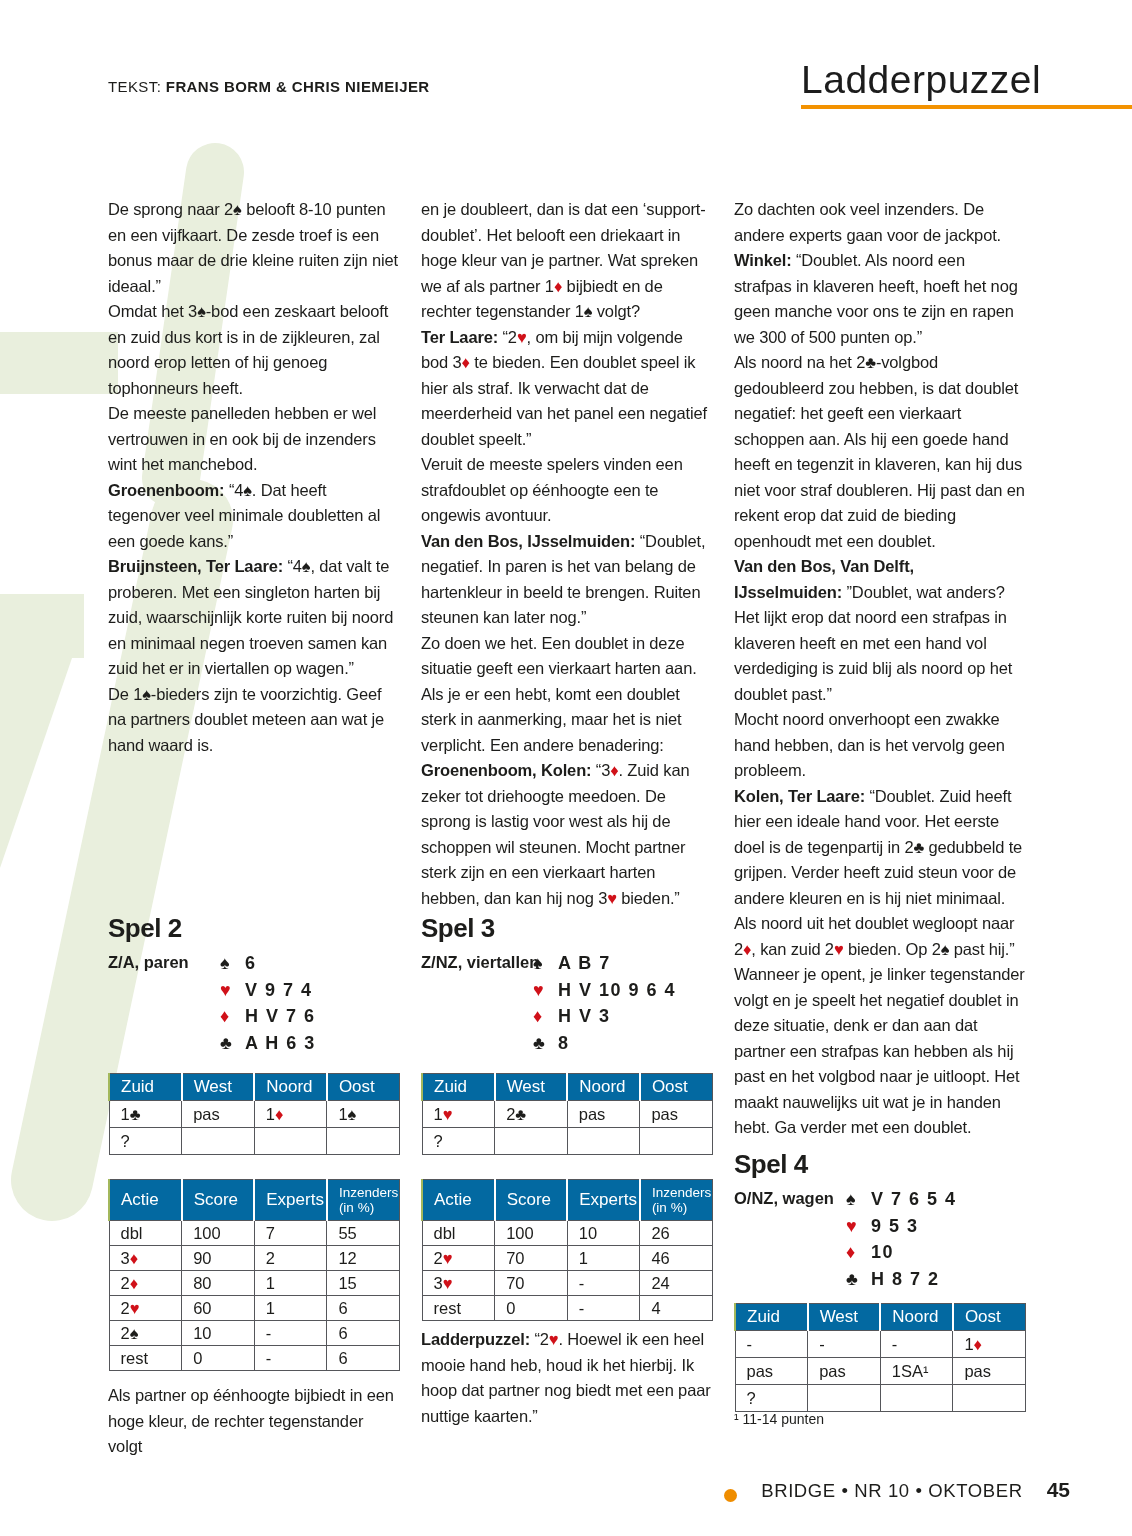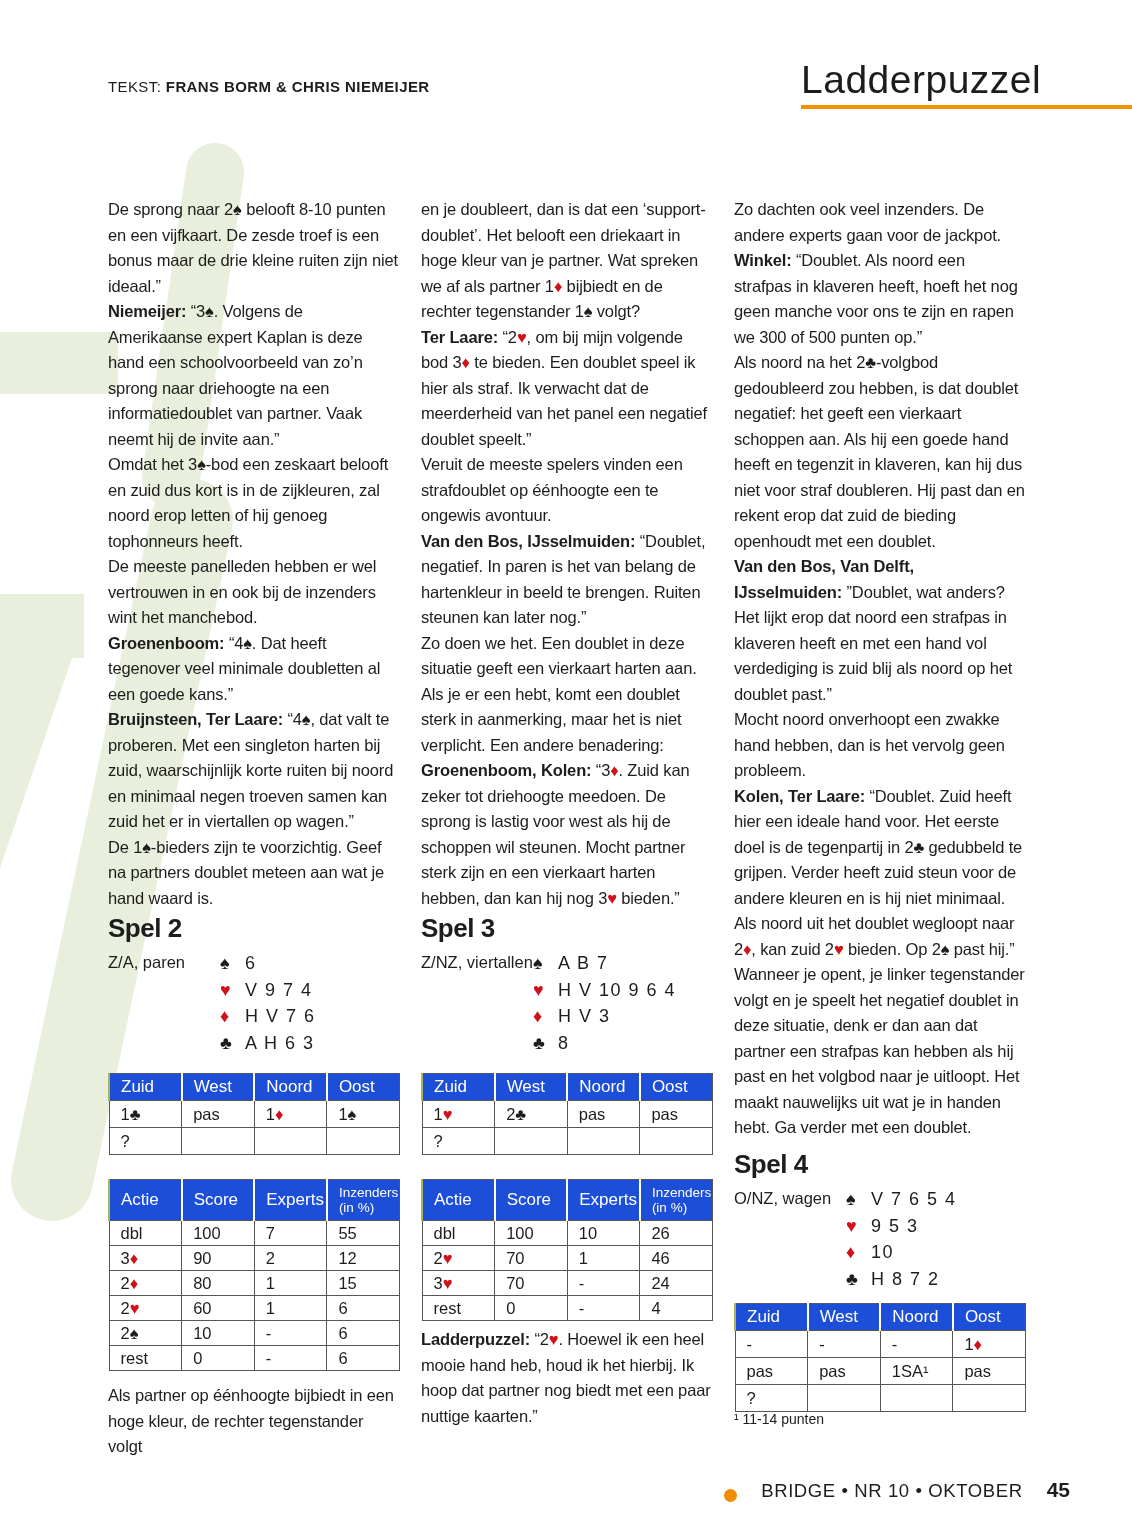--- a/index.html
+++ b/index.html
@@ -22,31 +22,31 @@
   .col{position:absolute;top:197px;width:292px;z-index:1;}
   #col1{left:108px;} #col2{left:421px;} #col3{left:734px;}
   .flow p{margin:0;font-size:16.5px;line-height:25.5px;letter-spacing:-.15px;}
   .b{font-weight:bold;}
   .rs{color:#d01119;}
   
   .spel{position:absolute;left:0;width:292px;}
   #col1 .spel,#col2 .spel{top:716px;}
   #col3 .spel{top:952px;}
   .spel h2{margin:0;font-size:26px;letter-spacing:-.5px;line-height:30px;}
-  .deal{position:relative;margin-top:7px;}
+  .deal{position:relative;margin-top:7px;font-weight:bold;}
   .dealer{position:absolute;left:0;top:3px;font-size:16.5px;}
   .hand{margin-left:112px;}
   .hand-row{font-size:18px;line-height:26.5px;letter-spacing:1.5px;white-space:nowrap;}
   .hand-row .suit{display:inline-block;width:25px;letter-spacing:0;}
   
   table{border-collapse:collapse;width:292px;table-layout:fixed;position:absolute;left:0;
         border:1px solid #55565a;}
   .bidding{top:160px;} #col3 .bidding{top:154px;}
   .scores{top:266px;}
-  th{background:#1d4ed8;color:#fff;font-weight:normal;font-size:17px;text-align:left;
+  th{background:#0369a1;color:#fff;font-weight:normal;font-size:17px;text-align:left;
      padding:3px 0 3px 11px;border-left:2px solid #fff;vertical-align:middle;white-space:pre-line;}
   th:first-child{border-left:2px solid #a3b85c;}
   td{border:1px solid #55565a;font-size:16.5px;padding:2px 0 2px 11px;height:23px;vertical-align:middle;}
   .bidding td{height:22px;}
   .scores th{height:36px;padding-top:2px;padding-bottom:2px;}
   .scores th:last-child{font-size:13.5px;line-height:15px;}
   .scores td{height:20px;}
   .after{position:absolute;left:0;width:292px;}
   #col1 .after{top:470px;}
   #col2 .after{top:414px;}
@@ -77,21 +77,20 @@
 <div class="byline">
   <span>TEKST:</span>
   <span class="names">FRANS BORM &amp; CHRIS NIEMEIJER</span>
 </div>
 <div class="page-title">Ladderpuzzel</div>
 <div class="title-rule"></div>
 
 <section class="col" id="col1">
   <div class="flow">
       <p><span>De sprong naar 2♠ belooft 8-10 punten en een vijfkaart. De zesde troef is een bonus maar de drie kleine ruiten zijn niet ideaal.”</span></p>
-      <p><span class="b">Niemeijer:</span><span> “3♠. Volgens de Amerikaanse expert Kaplan is deze hand een schoolvoorbeeld van zo’n sprong naar driehoogte na een informatiedoublet van partner. Vaak neemt hij de invite aan.”</span></p>
       <p><span>Omdat het 3♠-bod een zeskaart belooft en zuid dus kort is in de zijkleuren, zal noord erop letten of hij genoeg tophonneurs heeft.</span></p>
       <p><span>De meeste panelleden hebben er wel vertrouwen in en ook bij de inzenders wint het manchebod.</span></p>
       <p><span class="b">Groenenboom:</span><span> “4♠. Dat heeft tegenover veel minimale doubletten al een goede kans.”</span></p>
       <p><span class="b">Bruijnsteen, Ter Laare:</span><span> “4♠, dat valt te proberen. Met een singleton harten bij zuid, waarschijnlijk korte ruiten bij noord en minimaal negen troeven samen kan zuid het er in viertallen op wagen.”</span></p>
       <p><span>De 1♠-bieders zijn te voorzichtig. Geef na partners doublet meteen aan wat je hand waard is.</span></p>
     </div>
   <div class="spel">
     <h2>Spel 2</h2>
     <div class="deal">
       <span class="dealer">Z/A, paren</span>

